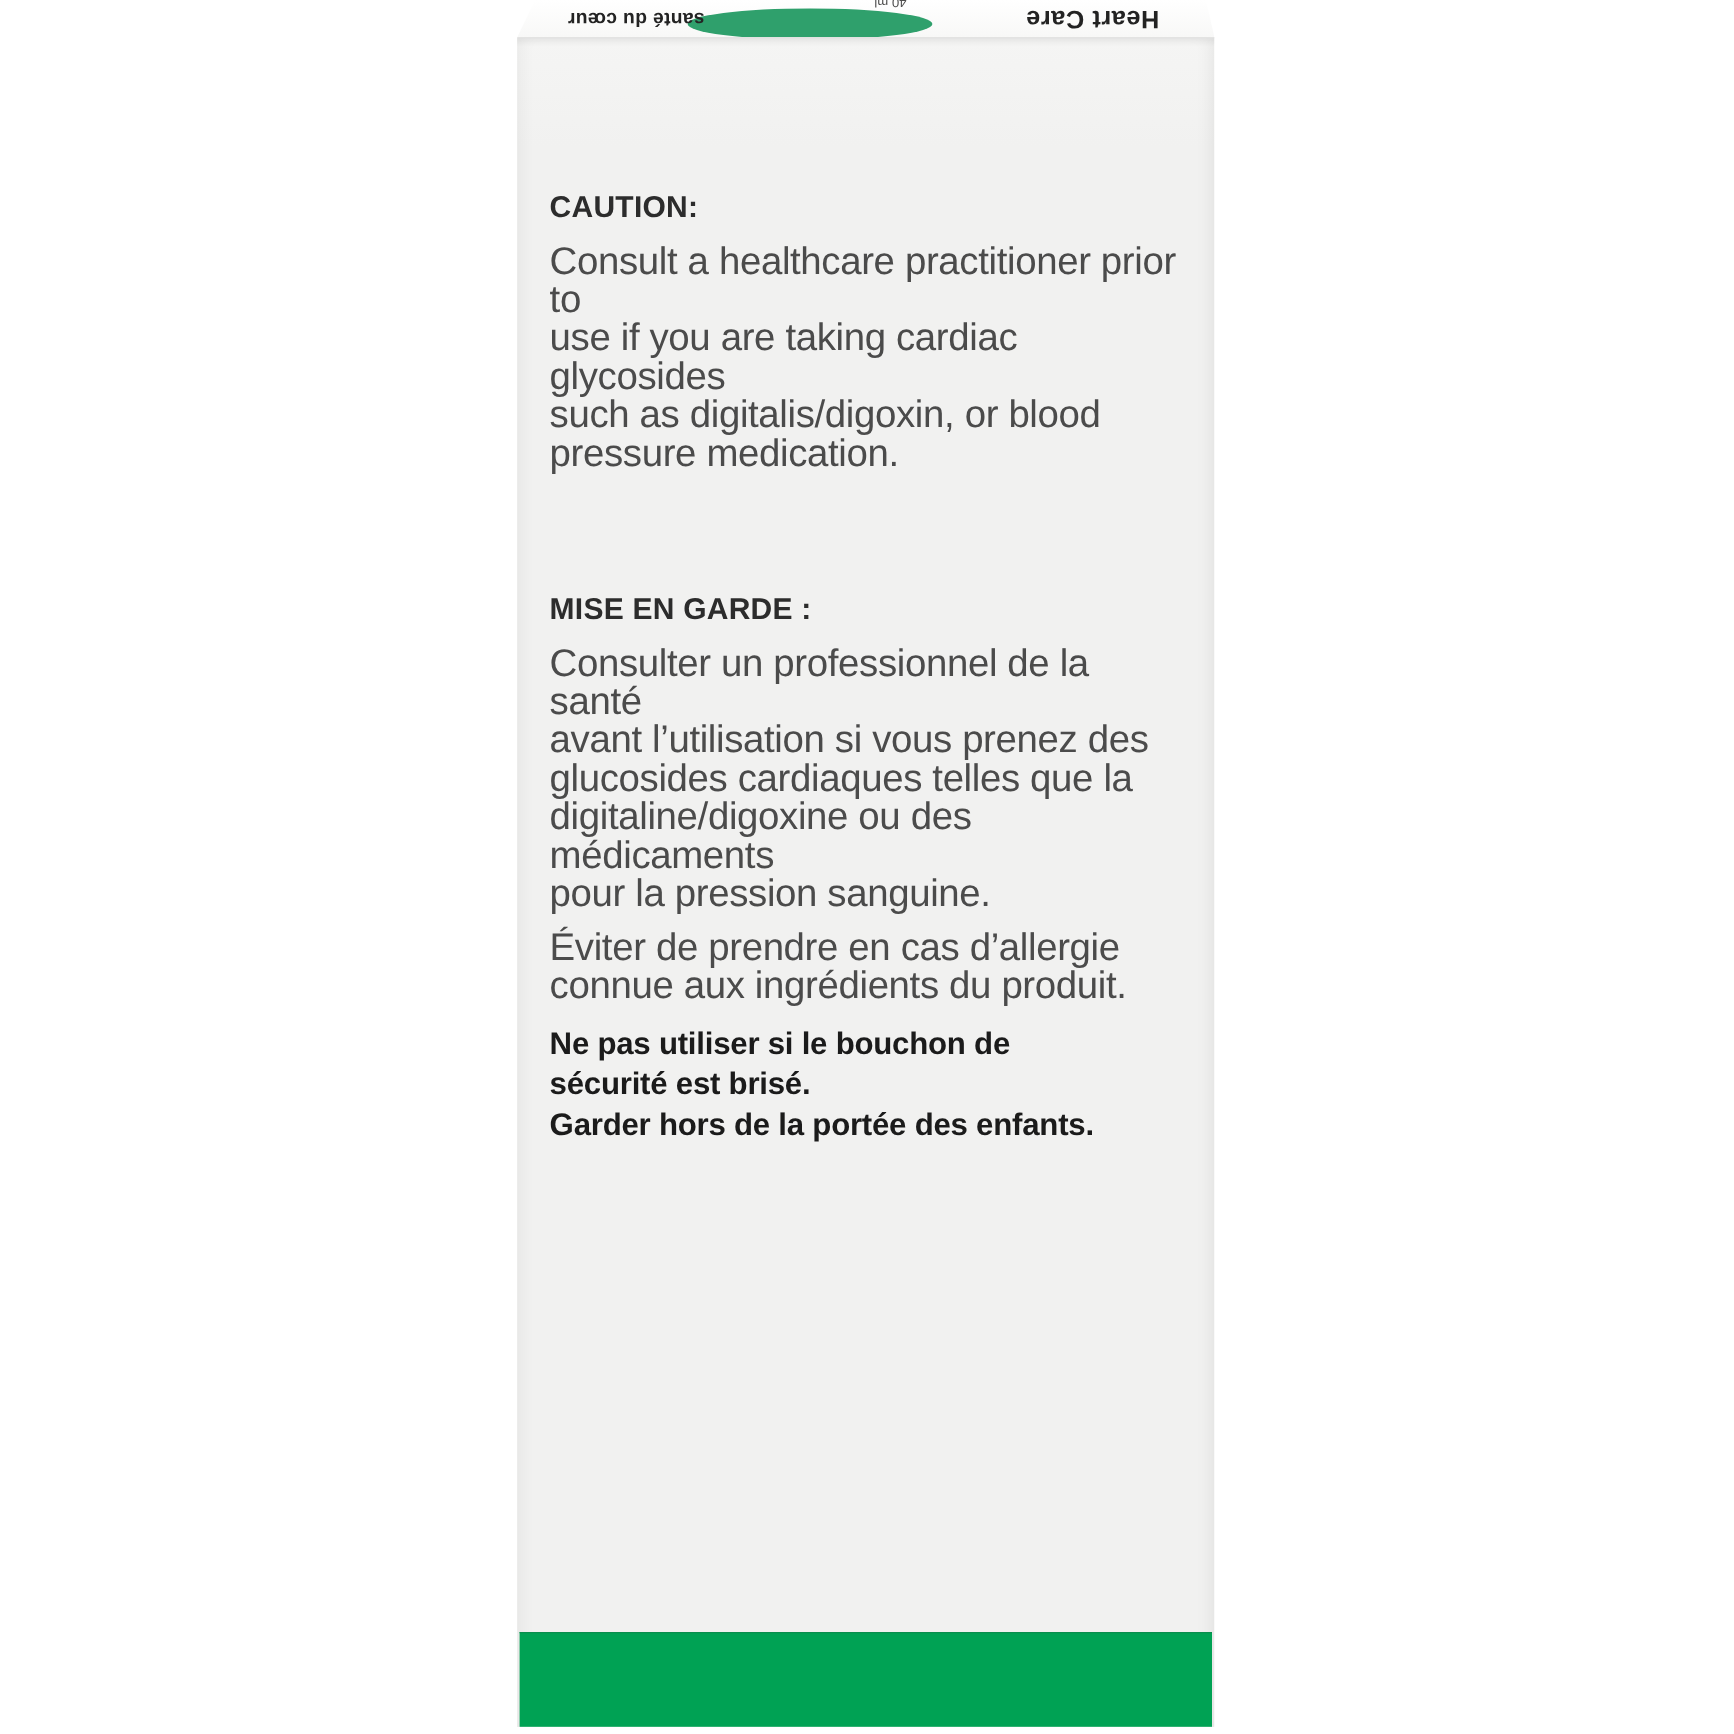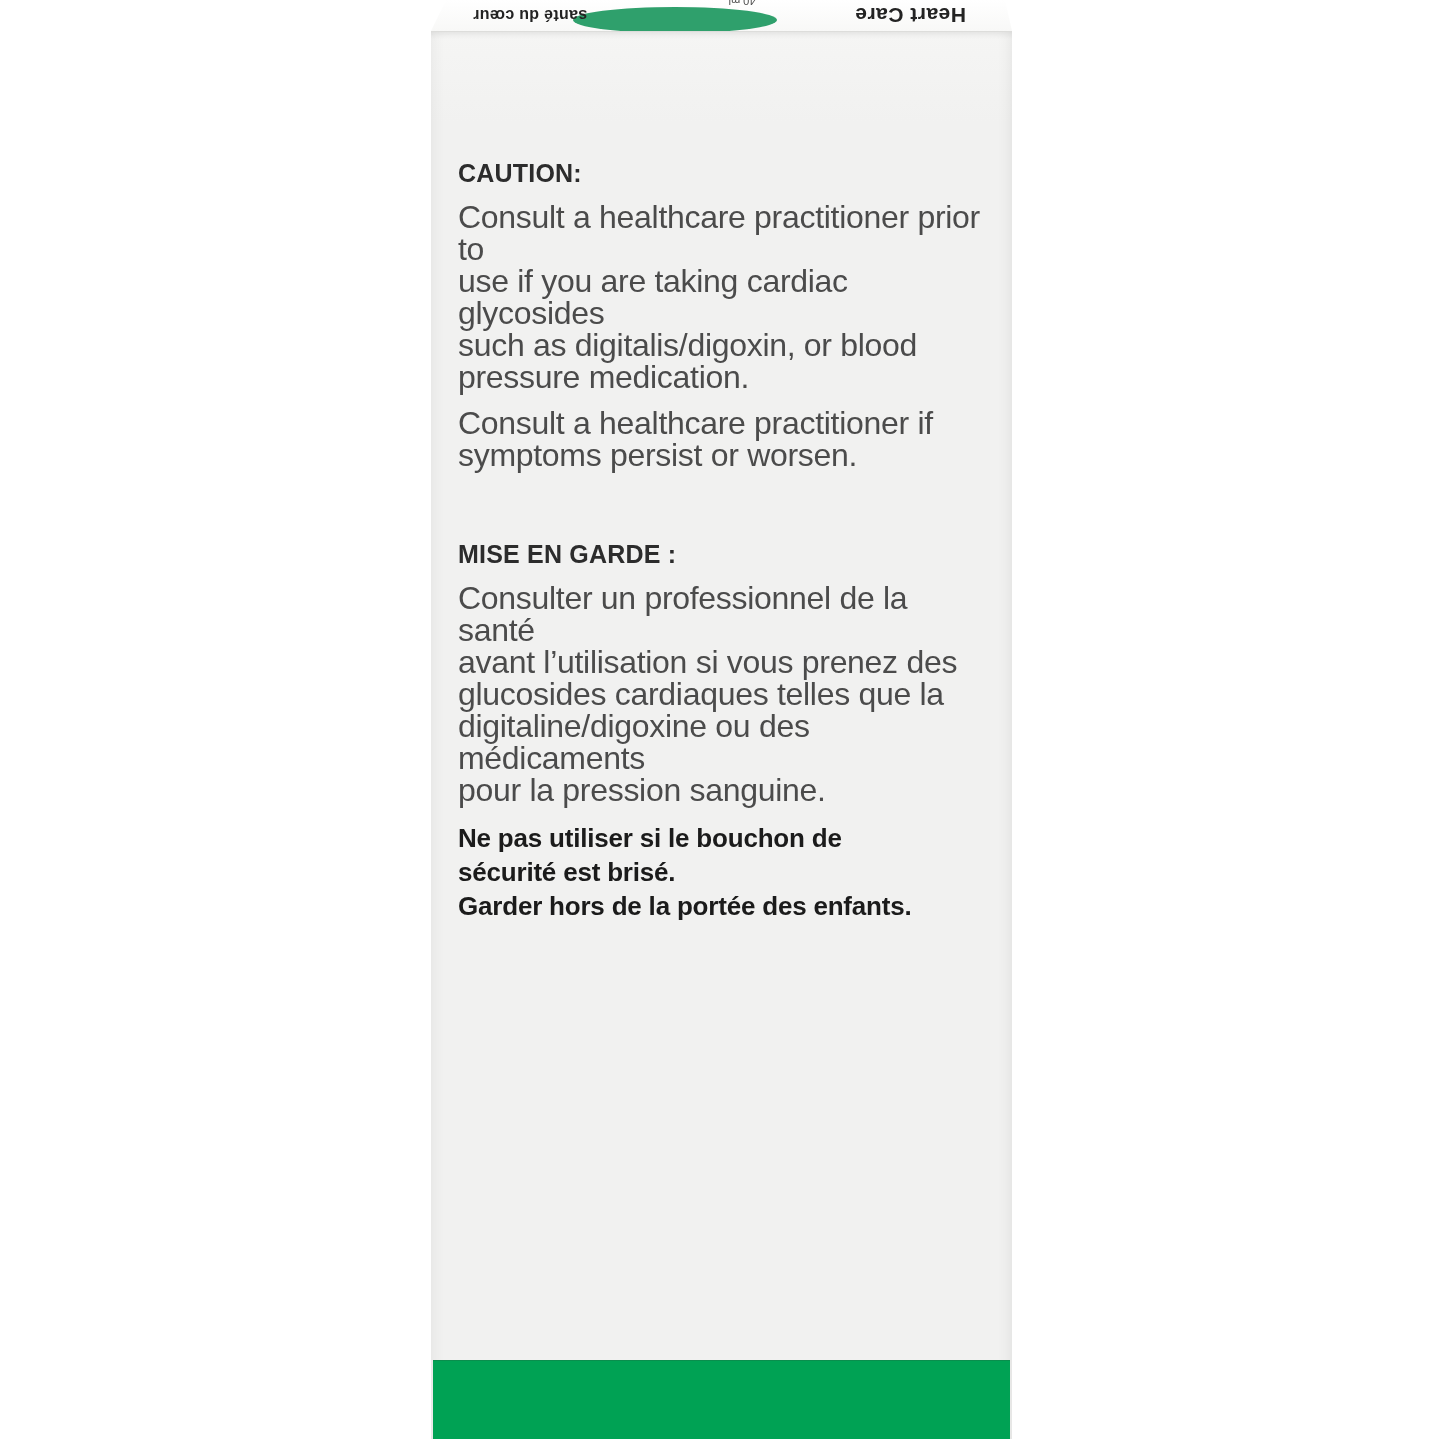--- a/index.html
+++ b/index.html
@@ -90,21 +90,21 @@
   }
   .pt-h {
     margin: 0;
     font-size: 25px;
     line-height: 30px;
     font-weight: 700;
     color: #2c2c2c;
     letter-spacing: 0.2px;
   }
   .pt-h.en { margin-top: 126px; }
-  .pt-h.fr { margin-top: 68px; }
+  .pt-h.fr { margin-top: 100px; }
   .pt-p {
     margin: 13px 0 0 0;
     font-size: 32px;
     line-height: 32px;
     font-weight: 400;
     color: #4b4b4b;
     letter-spacing: -0.3px;
     white-space: pre-line;
   }
   .pt-p.m14 { margin-top: 14px; }
@@ -142,29 +142,29 @@
     </div>
 
     <div class="face">
       <div class="panel-text">
 
         <h2 class="pt-h en">CAUTION:</h2>
         <p class="pt-p">Consult a healthcare practitioner prior to
 use if you are taking cardiac glycosides
 such as digitalis/digoxin, or blood
 pressure medication.</p>
-        <p class="pt-p m14">Consult a healthcare practitioner if
-symptoms persist or worsen.</p>
 
         <h2 class="pt-h fr">MISE EN GARDE :</h2>
         <p class="pt-p">Consulter un professionnel de la santé
 avant l’utilisation si vous prenez des
 glucosides cardiaques telles que la
 digitaline/digoxine ou des médicaments
 pour la pression sanguine.</p>
+        <p class="pt-p">Éviter de prendre en cas d’allergie
+connue aux ingrédients du produit.</p>
         <p class="pt-b">Ne pas utiliser si le bouchon de
 sécurité est brisé.
 Garder hors de la portée des enfants.</p>
 
       </div>
 
       <div class="band"></div>
     </div>
 
   </div>

